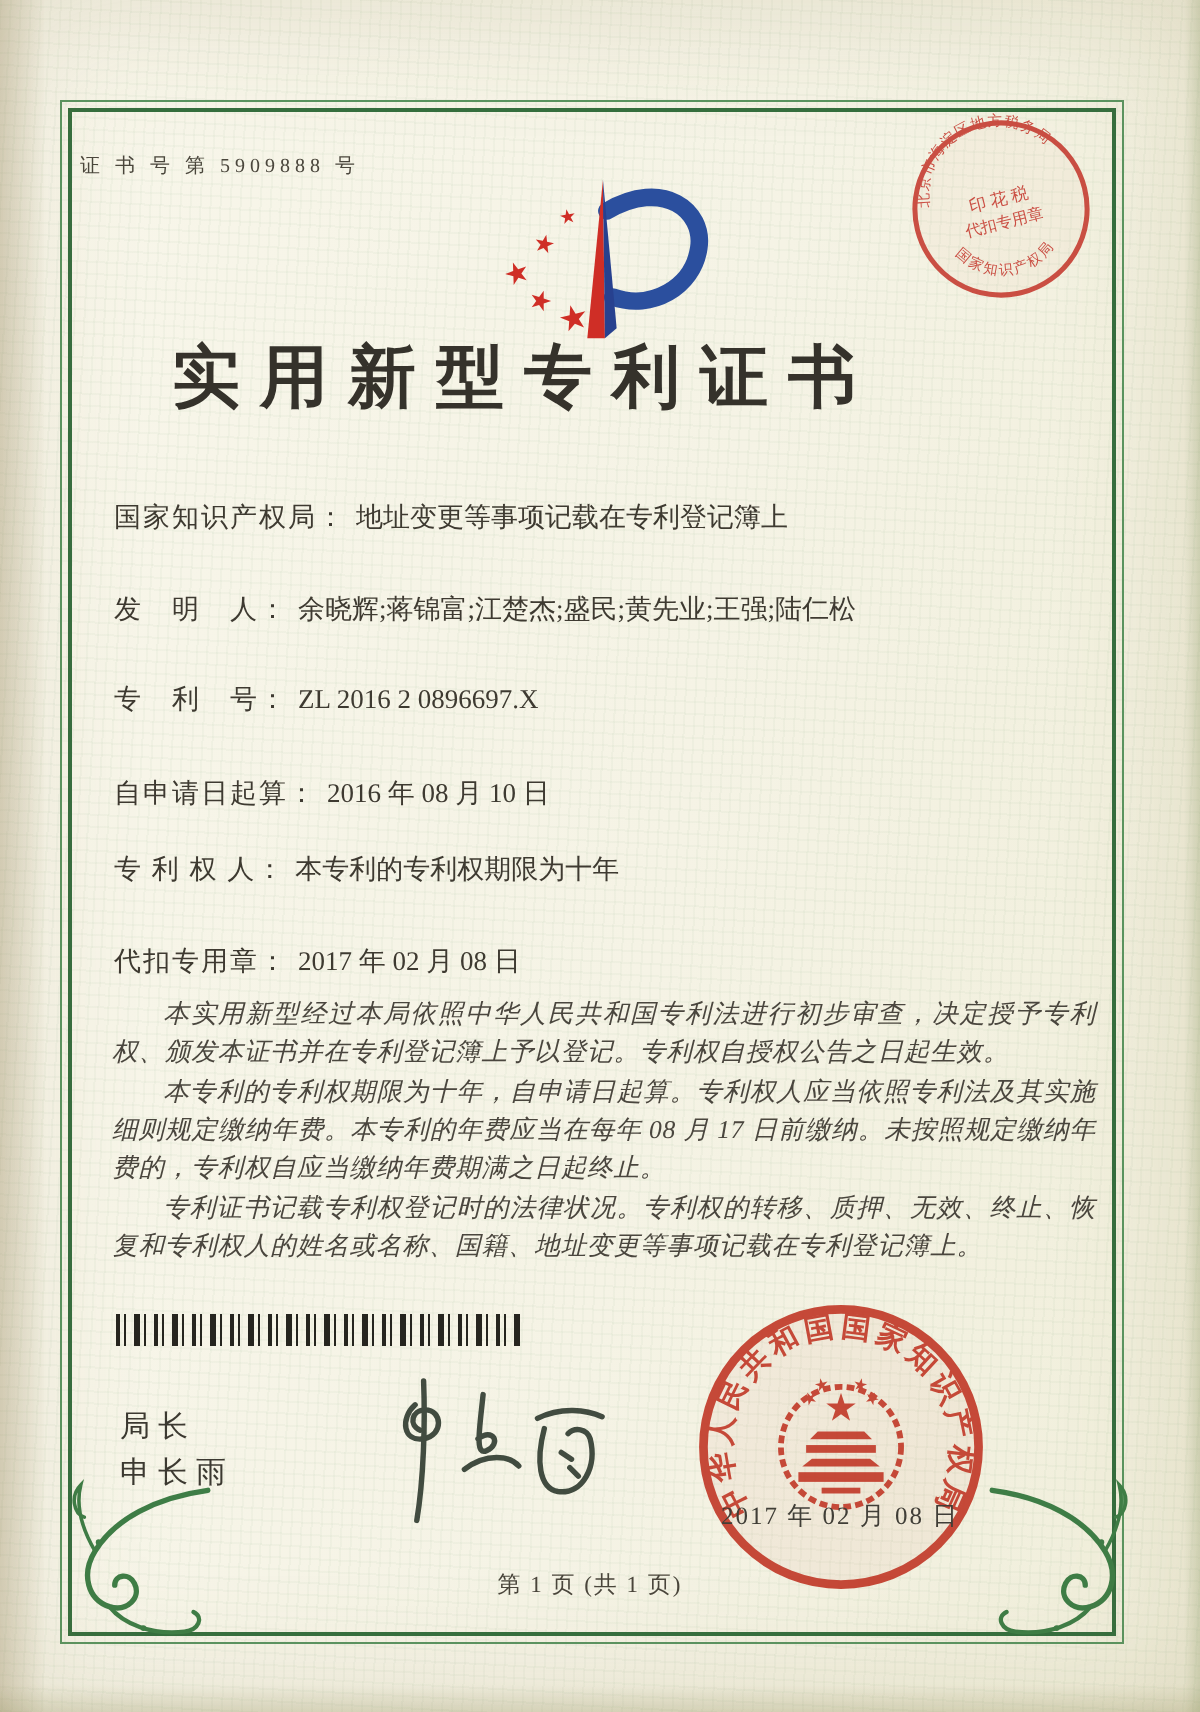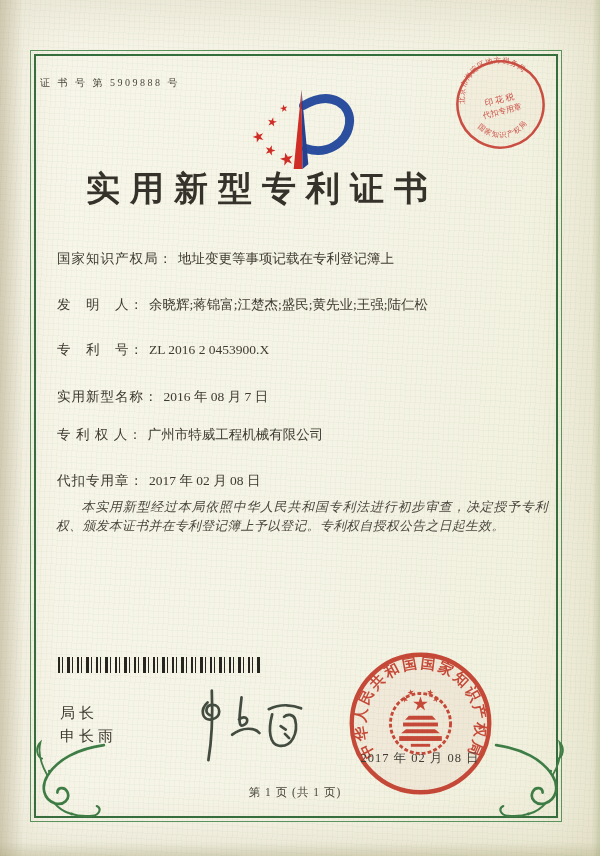--- a/index.html
+++ b/index.html
@@ -94,28 +94,30 @@
     <text x="50" y="48" text-anchor="middle" font-size="8.2" fill="#c5392e">印 花 税</text>
     <text x="50" y="59" text-anchor="middle" font-size="7.6" fill="#c5392e">代扣专用章</text>
     <text font-size="6.8" fill="#c5392e" letter-spacing="1">
       <textPath href="#taxBot" startOffset="4">国家知识产权局</textPath>
     </text>
   </svg>
 
   <div>
     <div class="field f0"><span class="lbl">国家知识产权局：</span><span>地址变更等事项记载在专利登记簿上</span></div>
     <div class="field f1"><span class="lbl">发　明　人：</span><span>余晓辉;蒋锦富;江楚杰;盛民;黄先业;王强;陆仁松</span></div>
-    <div class="field f2"><span class="lbl">专　利　号：</span><span>ZL 2016 2 0453900.X</span></div>
-    <div class="field f3"><span class="lbl">实用新型名称：</span><span>2016 年 08 月 7 日</span></div>
-    <div class="field f4"><span class="lbl">专 利 权 人：</span><span>广州市特威工程机械有限公司</span></div>
+    <div class="field f2"><span class="lbl">专　利　号：</span><span>ZL 2016 2 0896697.X</span></div>
+    <div class="field f3"><span class="lbl">自申请日起算：</span><span>2016 年 08 月 10 日</span></div>
+    <div class="field f4"><span class="lbl">专 利 权 人：</span><span>本专利的专利权期限为十年</span></div>
     <div class="field f5"><span class="lbl">代扣专用章：</span><span>2017 年 02 月 08 日</span></div>
   </div>
 
   <div class="paras">
     <p>本实用新型经过本局依照中华人民共和国专利法进行初步审查，决定授予专利权、颁发本证书并在专利登记簿上予以登记。专利权自授权公告之日起生效。</p>
+    <p>本专利的专利权期限为十年，自申请日起算。专利权人应当依照专利法及其实施细则规定缴纳年费。本专利的年费应当在每年 08 月 17 日前缴纳。未按照规定缴纳年费的，专利权自应当缴纳年费期满之日起终止。</p>
+    <p>专利证书记载专利权登记时的法律状况。专利权的转移、质押、无效、终止、恢复和专利权人的姓名或名称、国籍、地址变更等事项记载在专利登记簿上。</p>
   </div>
 
   <div class="barcode"></div>
 
   <div class="director d1">局长</div>
   <div class="director d2">申长雨</div>
 
   <svg class="signature" width="145" height="85" viewBox="0 0 150 100">
     <g fill="none" stroke="#2f3a2f" stroke-width="3.2" stroke-linecap="round" opacity="0.9">
       <path d="M28,24 C19,32 21,46 33,44 C45,42 44,27 34,27 C26,27 24,36 31,39"></path>

